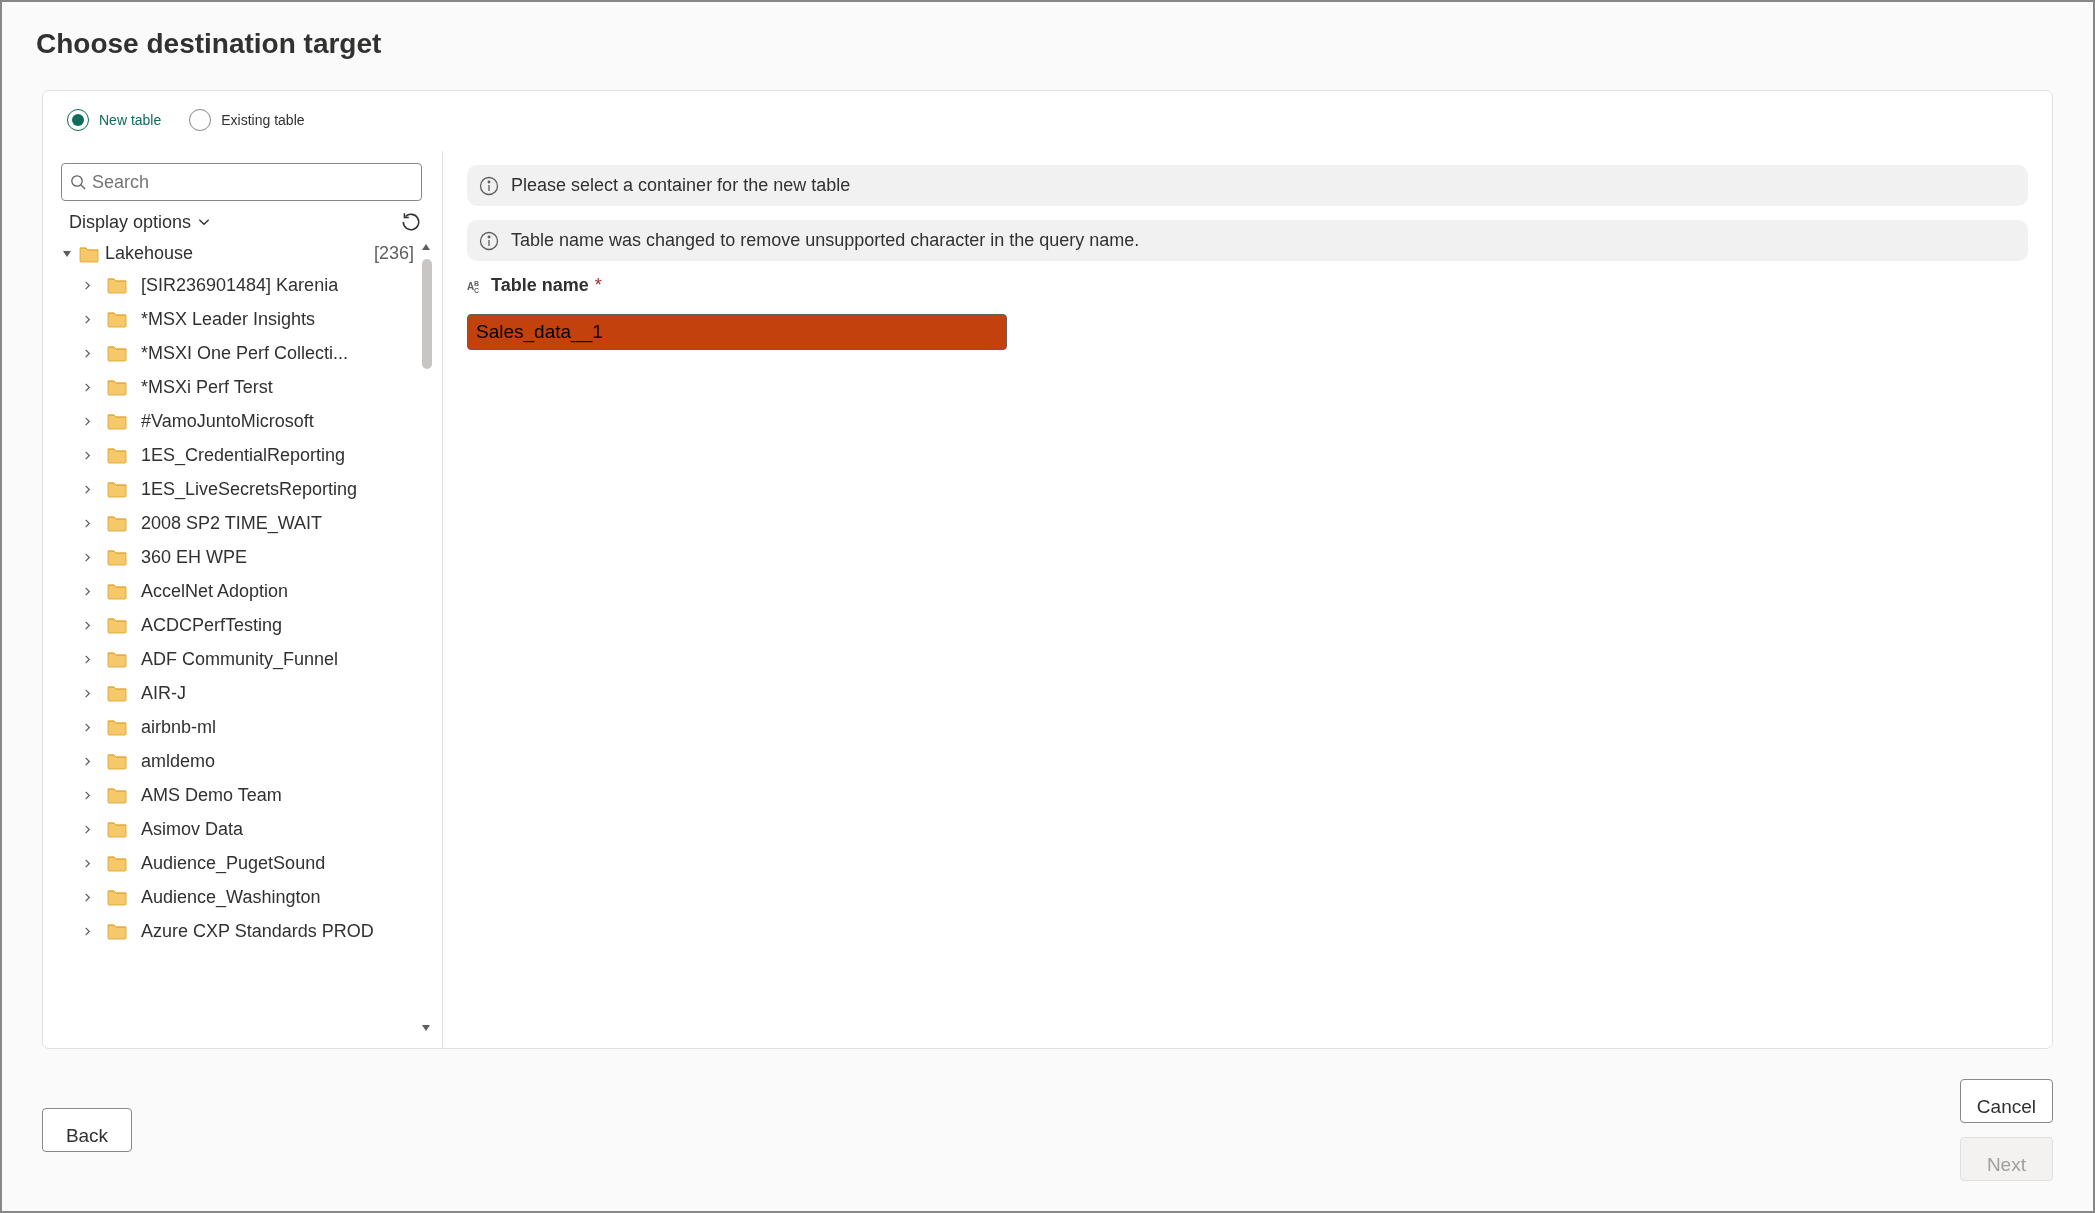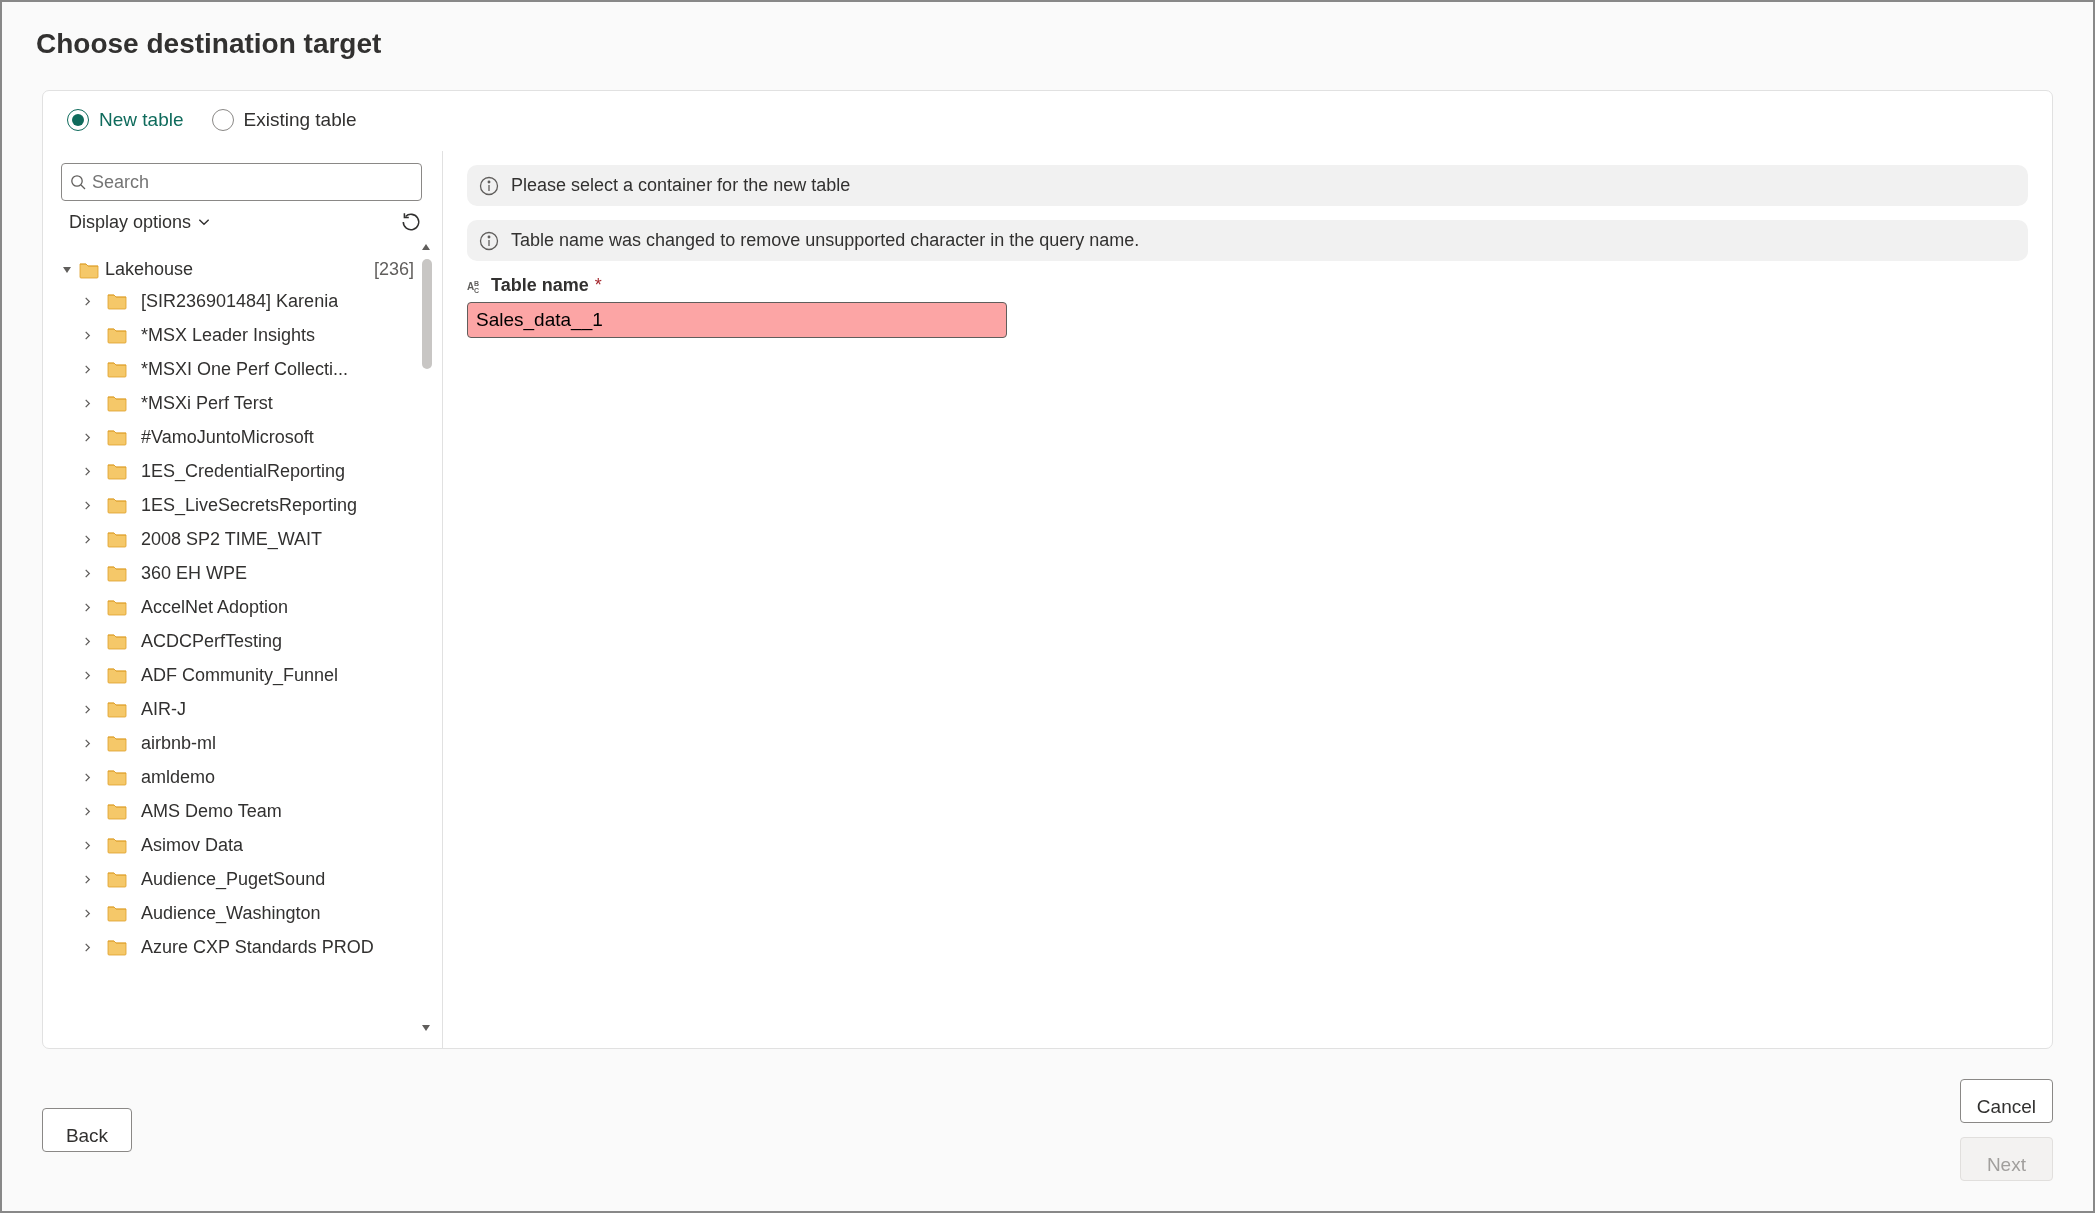--- a/index.html
+++ b/index.html
@@ -42,21 +42,21 @@
       display: flex;
       gap: 28px;
       align-items: center;
       padding: 18px 24px 0;
     }
     .radio-option {
       display: flex;
       align-items: center;
       gap: 10px;
       cursor: pointer;
-      font-size: 19px;
+      font-size: 14px;
       justify-content: space-between;
     }
     .radio-circle {
       width: 22px;
       height: 22px;
       border-radius: 50%;
       border: 1px solid #8a8886;
       display: flex;
       align-items: center;
       justify-content: center;
@@ -139,21 +139,20 @@
       display: flex;
       flex: 1;
       overflow: hidden;
     }
     .tree {
       flex: 1;
       overflow-y: auto;
       font-size: 18px;
       color: #323130;
       padding-right: 18px;
-      margin-top: 16px;
     }
     .tree::-webkit-scrollbar { display: none; }
     .tree-scroll-btn {
       position: absolute;
       right: 0;
       width: 16px;
       height: 16px;
       display: flex;
       align-items: center;
       justify-content: center;
@@ -256,29 +255,29 @@
     .field-label .req {
       color: #a4262c;
       font-weight: 400;
     }
     .type-icon {
       width: 18px;
       height: 16px;
       color: #605e5c;
     }
     .text-input {
-      margin-top: 6px;
+      margin-top: 18px;
       width: 540px;
       height: 36px;
       border: 1px solid #605e5c;
       border-radius: 4px;
       padding: 4px 8px;
       font-size: 19px;
       outline: none;
-      background: #fca5a5;
+      background: #c2410c;
     }
     .footer {
       display: flex;
       align-items: center;
       justify-content: space-between;
       padding: 20px 36px 26px;
     }
     .footer-right {
       display: flex;
       gap: 14px;

